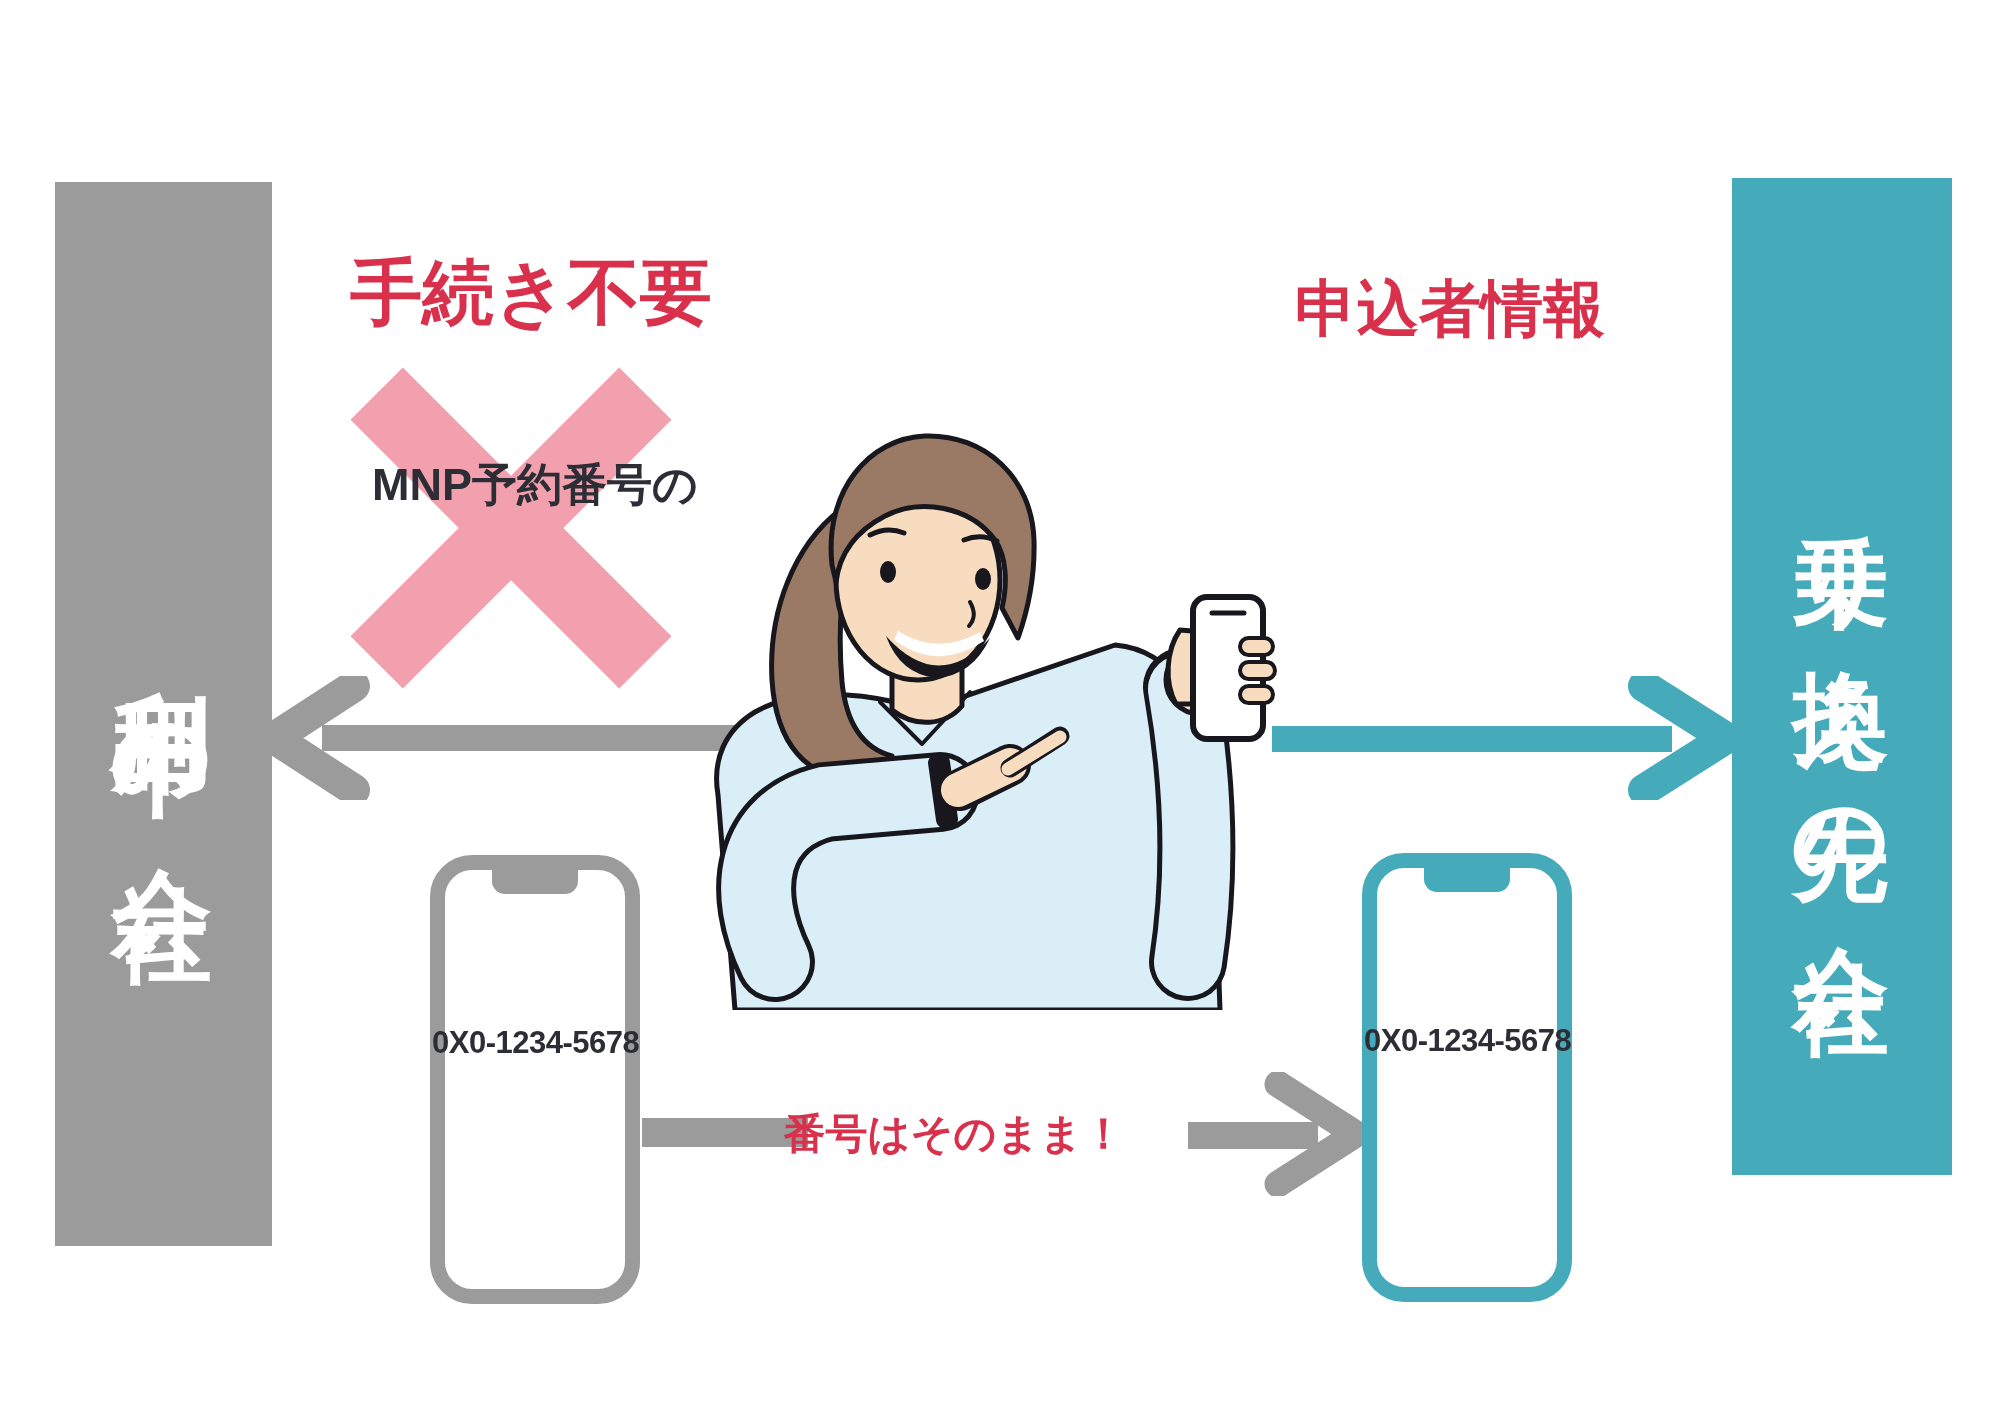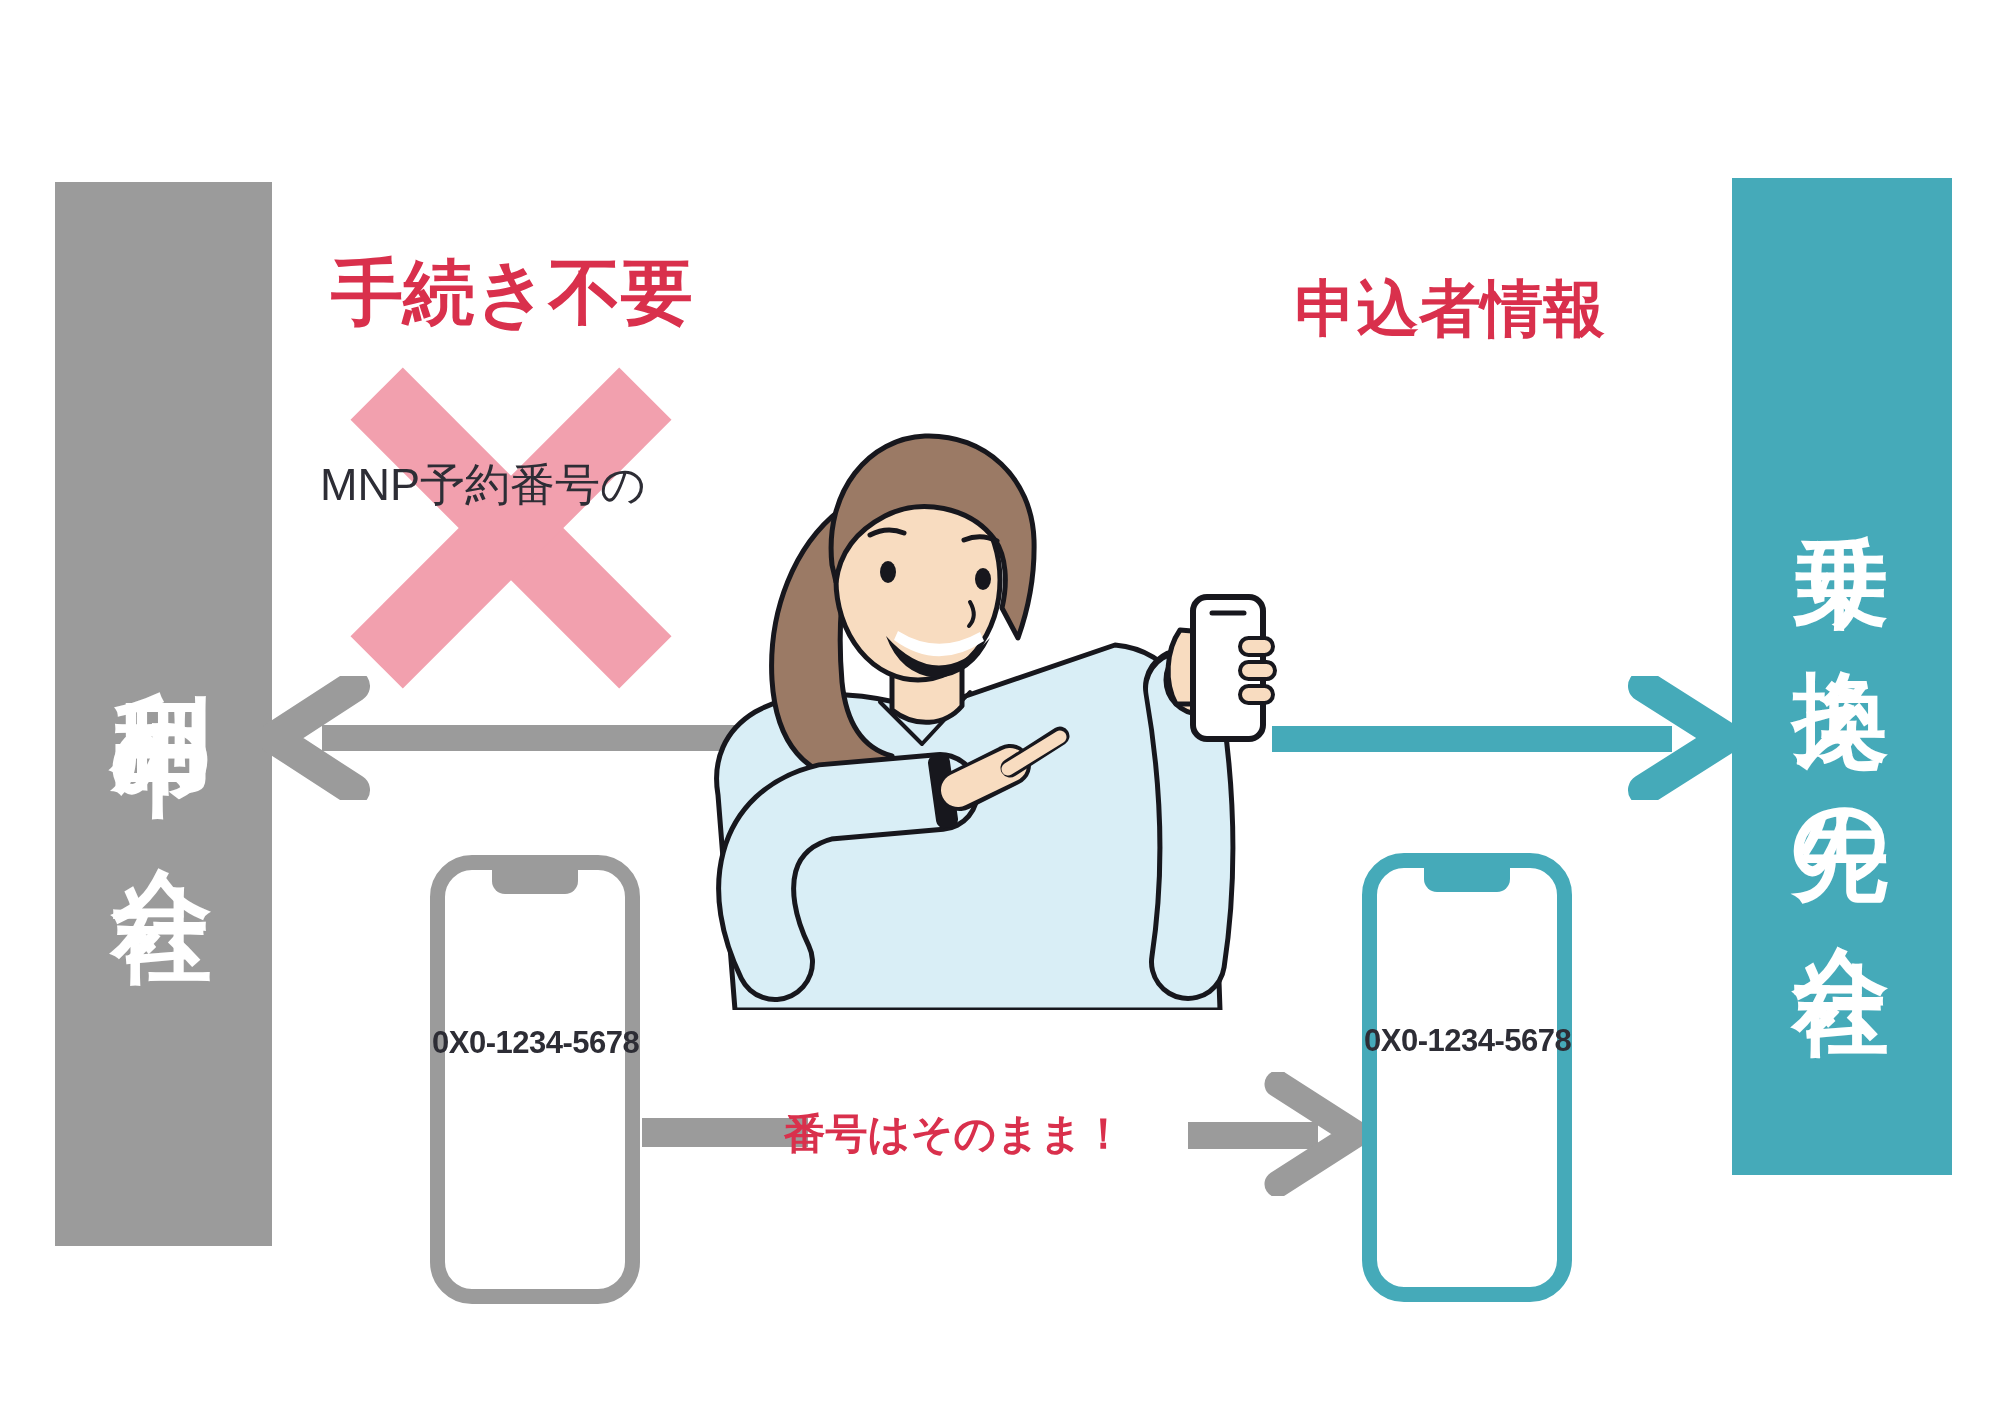--- a/index.html
+++ b/index.html
@@ -12,30 +12,30 @@
   .vbar .vtext{
     writing-mode:vertical-rl;text-orientation:upright;
     color:#fff;font-weight:bold;line-height:1;white-space:nowrap;
   }
   .bar-left{left:55px;top:182px;width:217px;height:1064px;background:var(--gray);}
   .bar-left .vtext{font-size:100px;letter-spacing:16px;}
   .bar-right{left:1732px;top:178px;width:220px;height:997px;background:var(--teal);}
   .bar-right .vtext{font-size:96px;letter-spacing:14px;}
   
   .headline-left{
-    position:absolute;left:331px;top:254px;width:400px;text-align:left;
+    position:absolute;left:331px;top:254px;width:400px;text-align:center;
     color:var(--red);font-size:72px;font-weight:bold;line-height:1.08;z-index:2;
   }
   .headline-right{
     position:absolute;left:1160px;top:256px;width:580px;text-align:center;
     color:var(--red);font-size:62px;font-weight:bold;line-height:1.7;z-index:2;
   }
   .mnp-block{
-    position:absolute;left:320px;top:458px;width:430px;
-    color:var(--dark);font-size:45px;font-weight:normal;line-height:1.18;z-index:2;
+    position:absolute;left:320px;top:458px;width:430px;text-align:center;
+    color:var(--dark);font-size:45px;font-weight:bold;line-height:1.18;z-index:2;
   }
   
   .cross{position:absolute;left:375px;top:392px;width:272px;height:272px;z-index:1;}
   .cross .bar{
     position:absolute;left:-54px;top:99px;width:380px;height:74px;background:var(--pink);
   }
   .cross .bar.b1{transform:rotate(45deg);}
   .cross .bar.b2{transform:rotate(-45deg);}
   
   .arrow-svg{position:absolute;z-index:1;}

